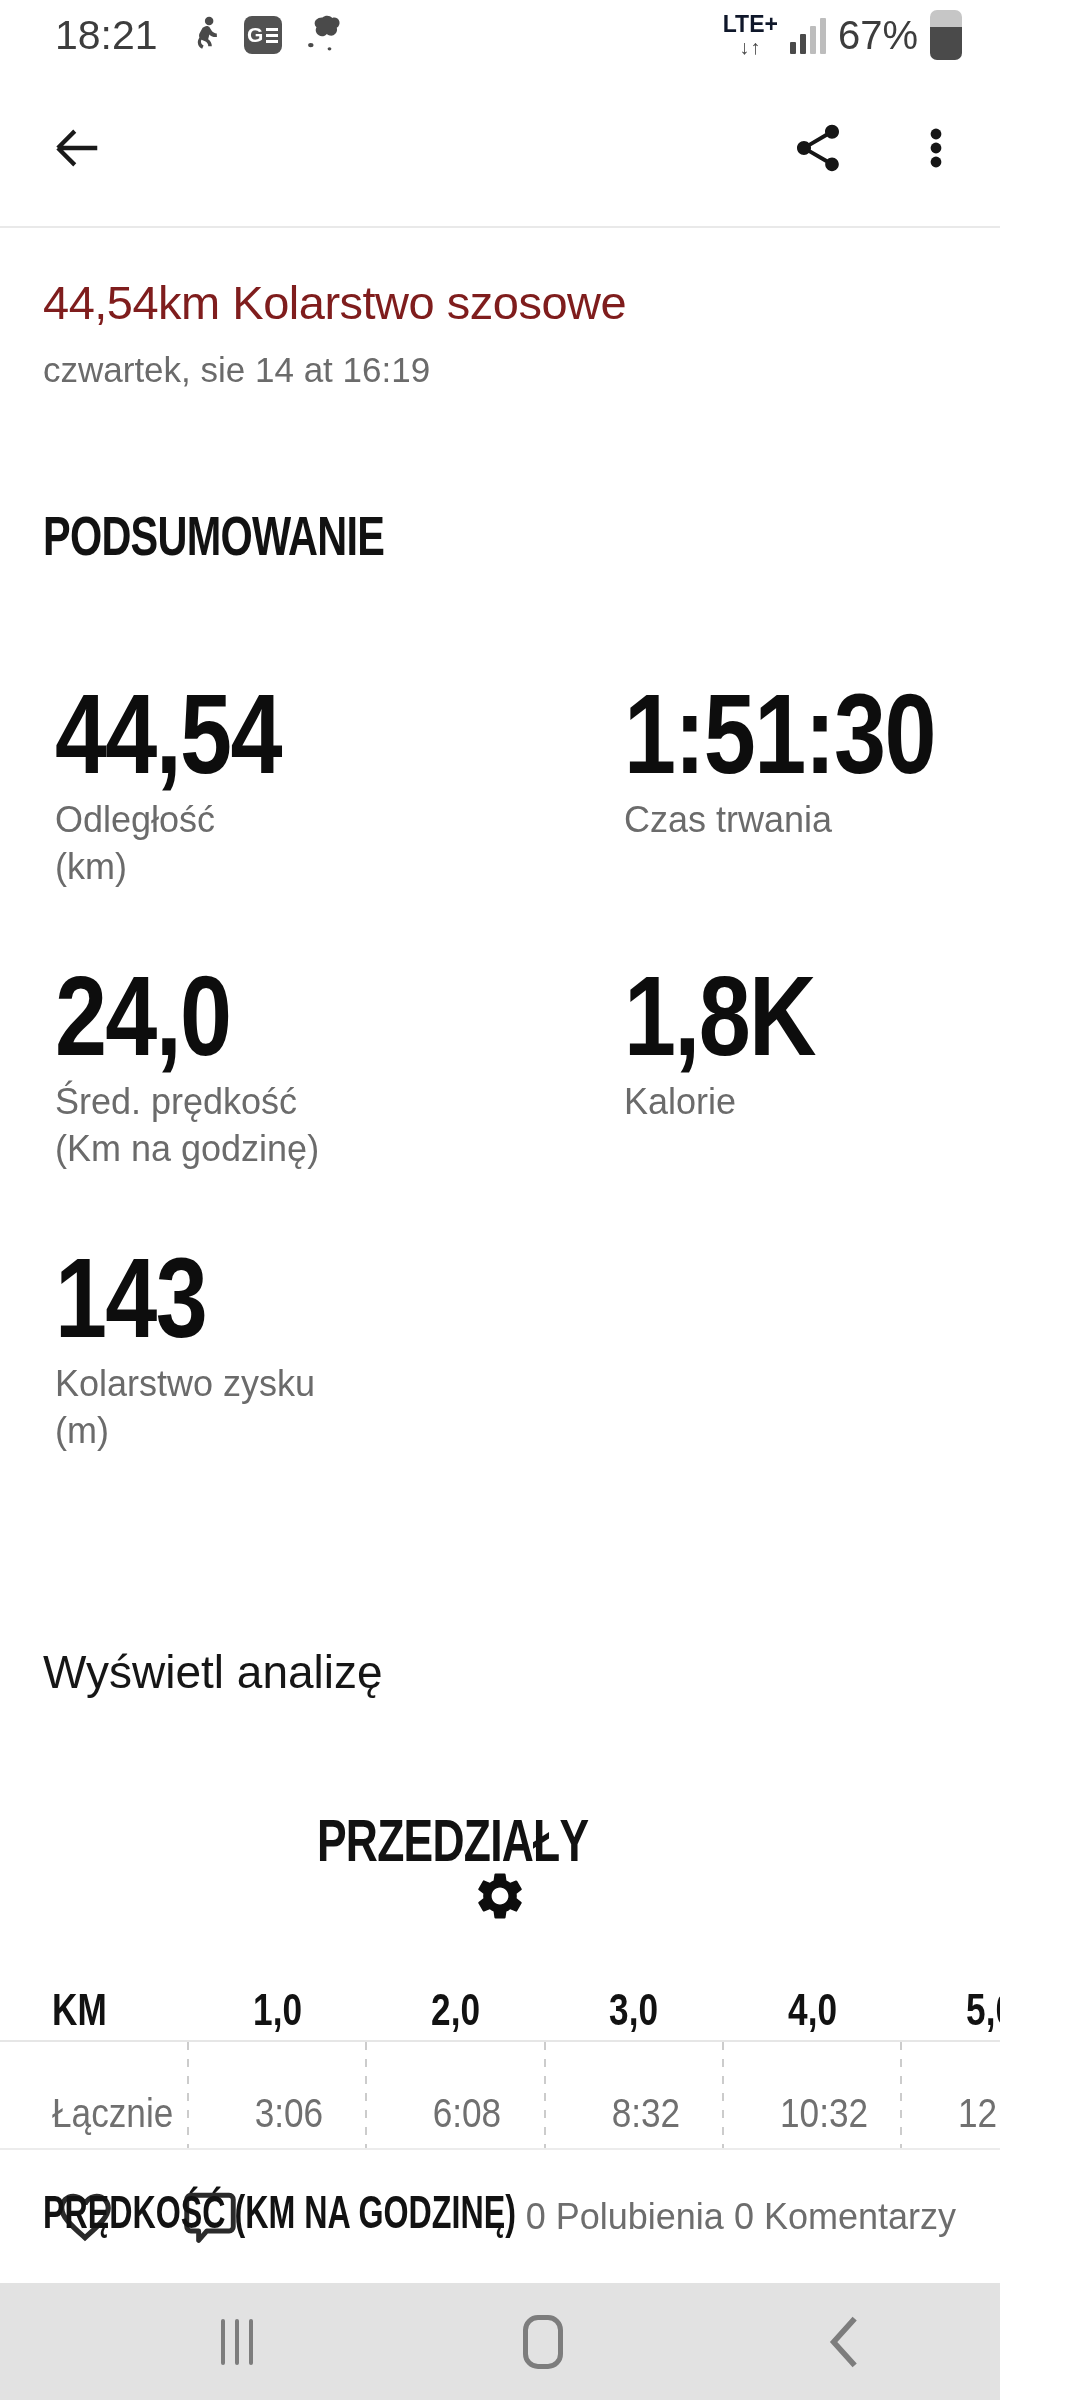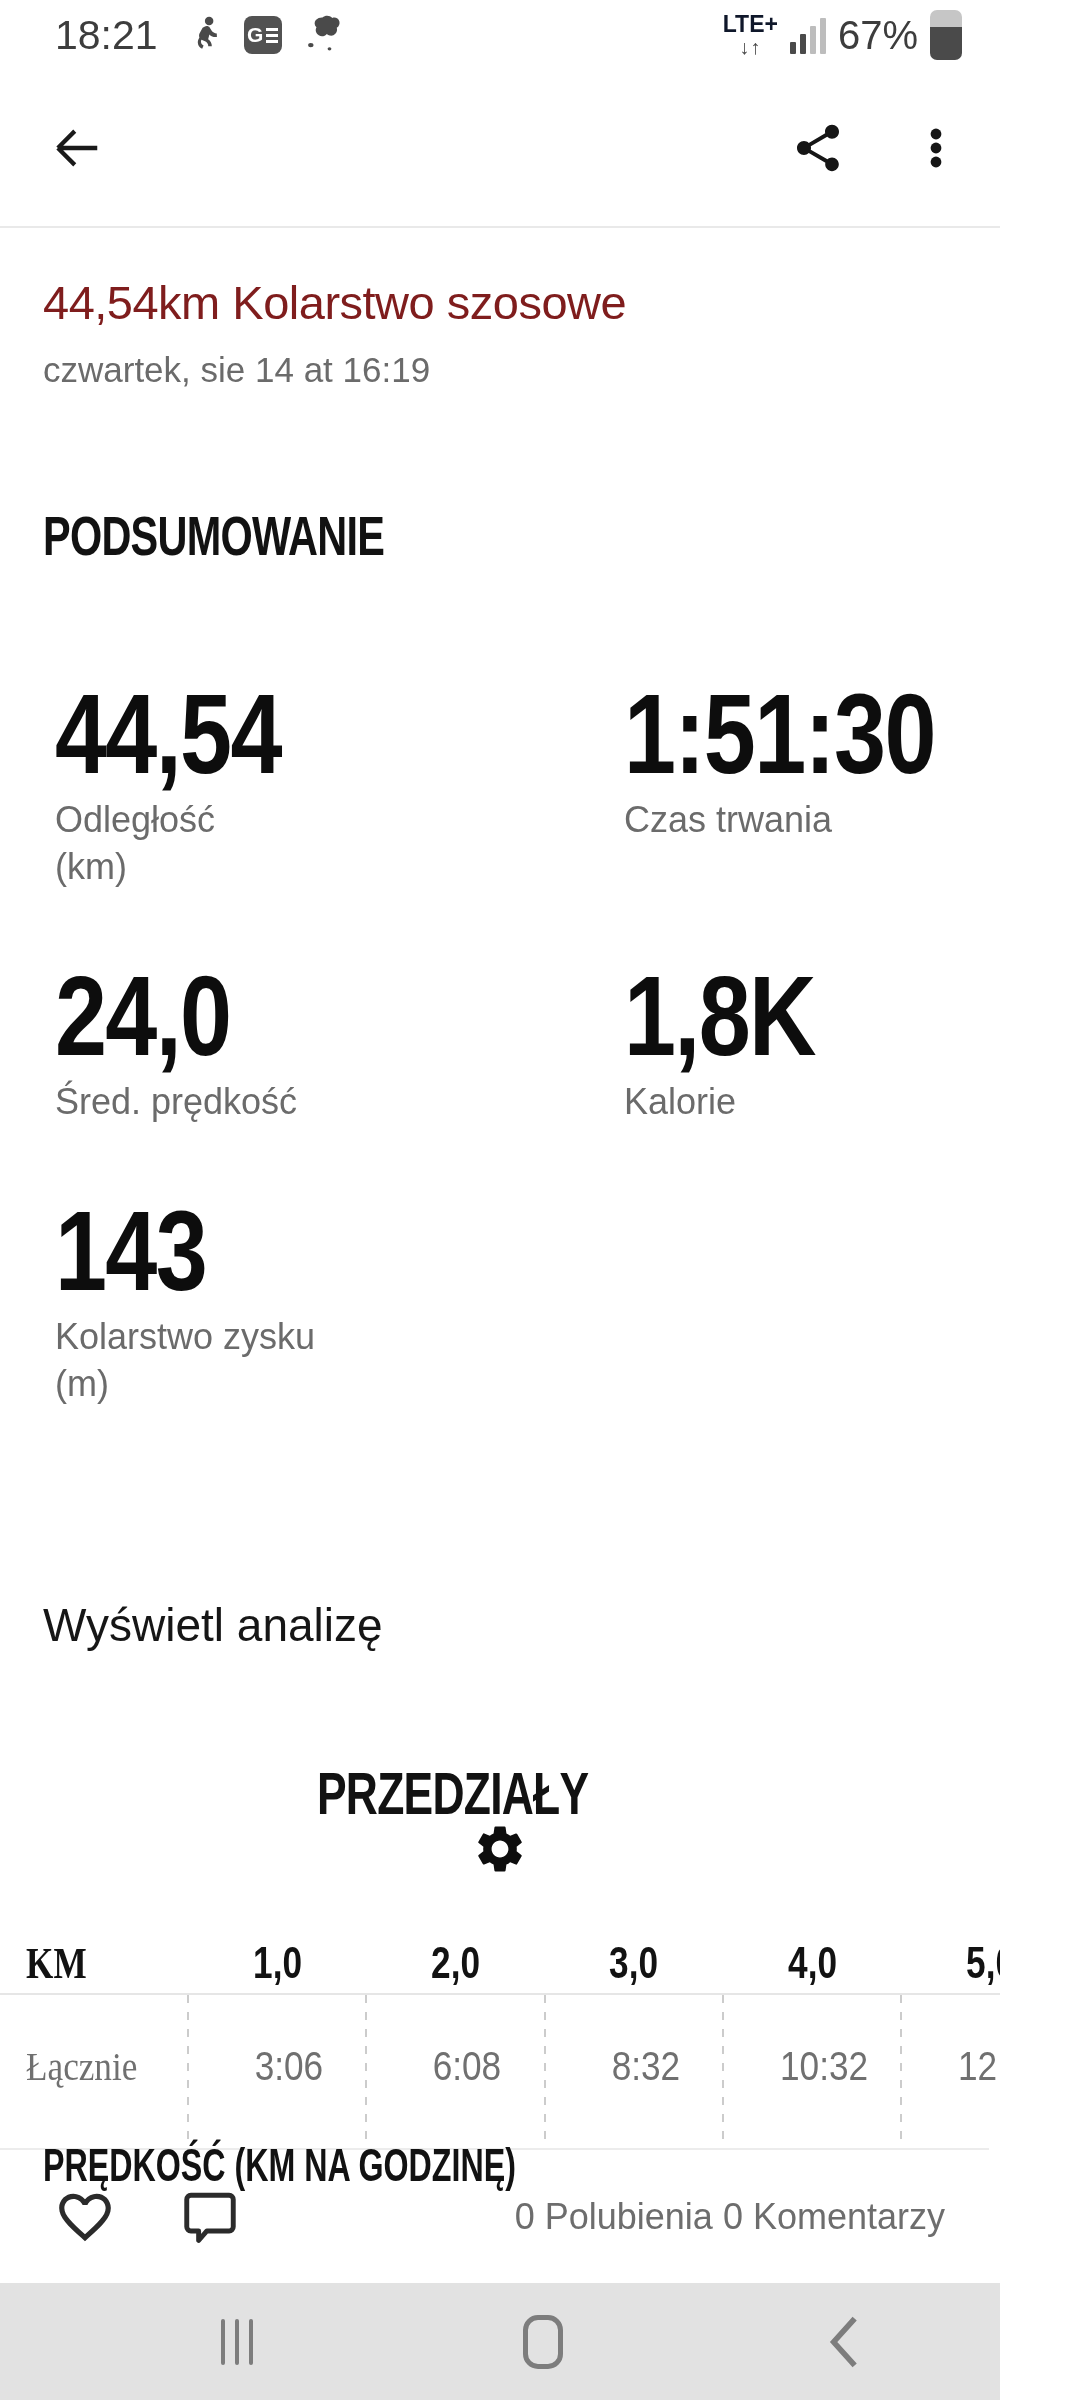--- a/index.html
+++ b/index.html
@@ -57,32 +57,32 @@
 
   .analysis-link { margin-top:114px; font-size:46px; color:#161616; line-height:52px; cursor:pointer; }
 
   .splits-head { margin-top:116px; display:flex; align-items:center; justify-content:space-between;flex-direction:column; }
   .splits-heading { font-size:60px; font-weight:700; color:#121212; line-height:54px; letter-spacing:-1px; }
 
   
   .splits-table { margin-top:56px; width:1080px; }
   .splits-row { display:grid; grid-template-columns:188px repeat(5, 1fr); align-items:center; }
   .splits-row .cell { display:flex; justify-content:center; }
-  .splits-row .cell.first { justify-content:flex-start; padding-left:26px;font-family:Liberation Serif, serif; }
+  .splits-row .cell.first { justify-content:flex-start; padding-left:52px; }
   .splits-row.header { height:62px; border-bottom:2px solid #e6e6e6; font-size:44px; font-weight:700; color:#121212; }
   .splits-body { position:relative; height:200px; }
   .dash { position:absolute; top:0; bottom:0; width:2px;
           background:repeating-linear-gradient(to bottom, #cccccc 0 8px, transparent 8px 17px); }
   .d1{left:187px;} .d2{left:365px;} .d3{left:544px;} .d4{left:722px;} .d5{left:900px;}
   .splits-row.data { height:142px; font-size:40px; color:#707070; position:relative; z-index:1;gap:23px; }
   .speed-heading { position:relative; z-index:1; padding:8px 0 0 43px; font-size:46px; font-weight:700; color:#121212; line-height:40px; }
   .speed-heading .cond { transform:scaleX(0.70); }
 
   
-  .footer { position:absolute; left:0; right:11px; bottom:117px; height:135px; background:#ffffff;
+  .footer { position:absolute; left:0; right:0; bottom:117px; height:135px; background:#ffffff;
             border-top:2px solid #ececec; display:flex; align-items:center; padding:0 44px 0 52px; }
   .footer .f-spacer { flex:1; }
   .social-text { font-size:36px; color:#6d6d6d; }
   .f-icon { background:none; border:none; cursor:pointer; display:flex; align-items:center; }
   .f-icon + .f-icon { margin-left:60px; }
 
   
   .nav-bar { position:absolute; left:0; right:0; bottom:0; height:117px; background:#e2e2e2; }
   .nav-item { position:absolute; top:0; height:117px; display:flex; align-items:center; justify-content:center;
               background:none; border:none; cursor:pointer; }
@@ -179,20 +179,21 @@
         <div class="stat-value"><span class="cond sx82">1:51:30</span></div>
         <div class="stat-label">
             <div>Czas trwania</div>
             <div></div>
           </div>
       </div>
       <div class="stat">
         <div class="stat-value"><span class="cond sx82">24,0</span></div>
         <div class="stat-label">
             <div>Śred. prędkość</div>
+            <div>(Km na godzinę)</div>
           </div>
       </div>
       <div class="stat">
         <div class="stat-value"><span class="cond sx82">1,8K</span></div>
         <div class="stat-label">
             <div>Kalorie</div>
             <div></div>
           </div>
       </div>
       <div class="stat">

